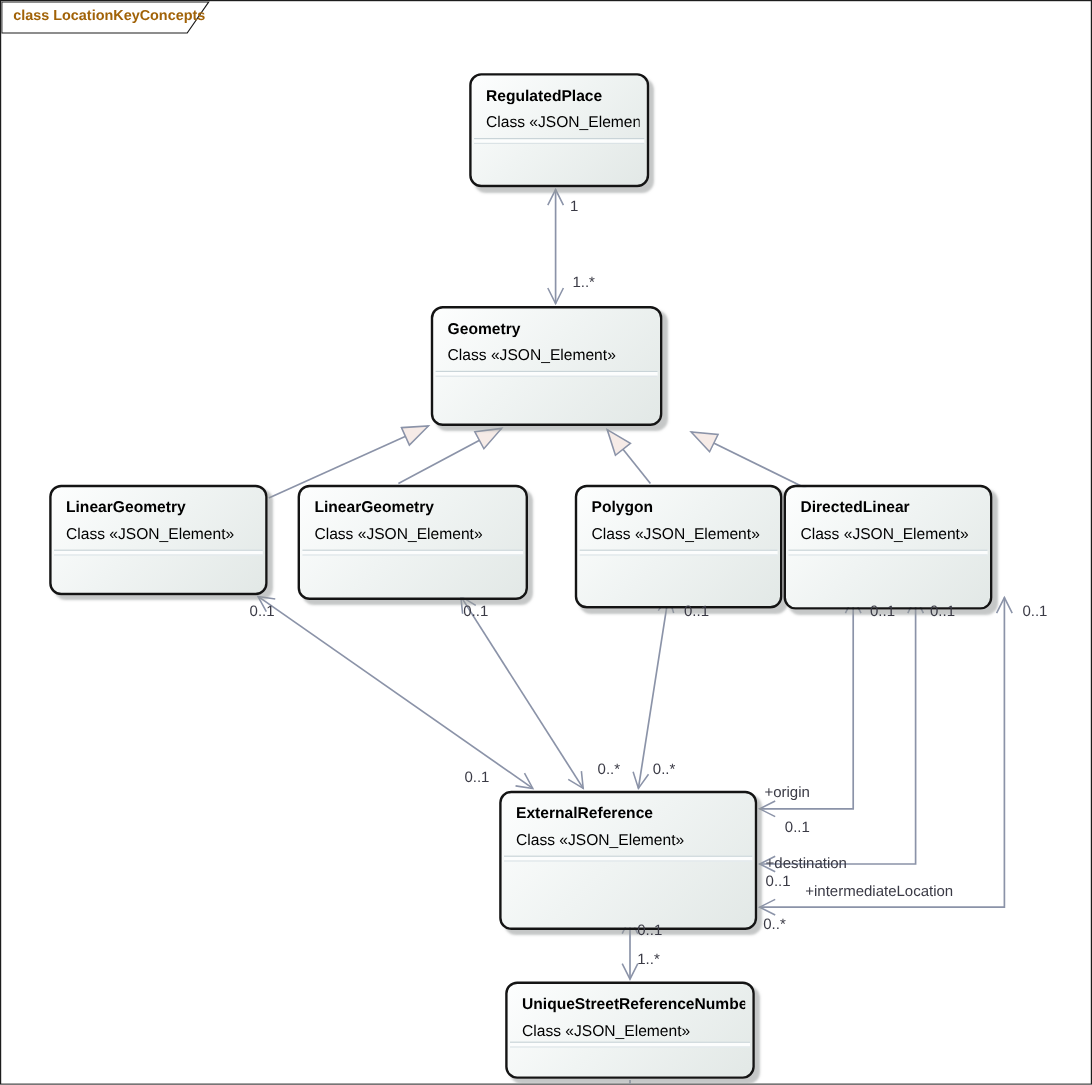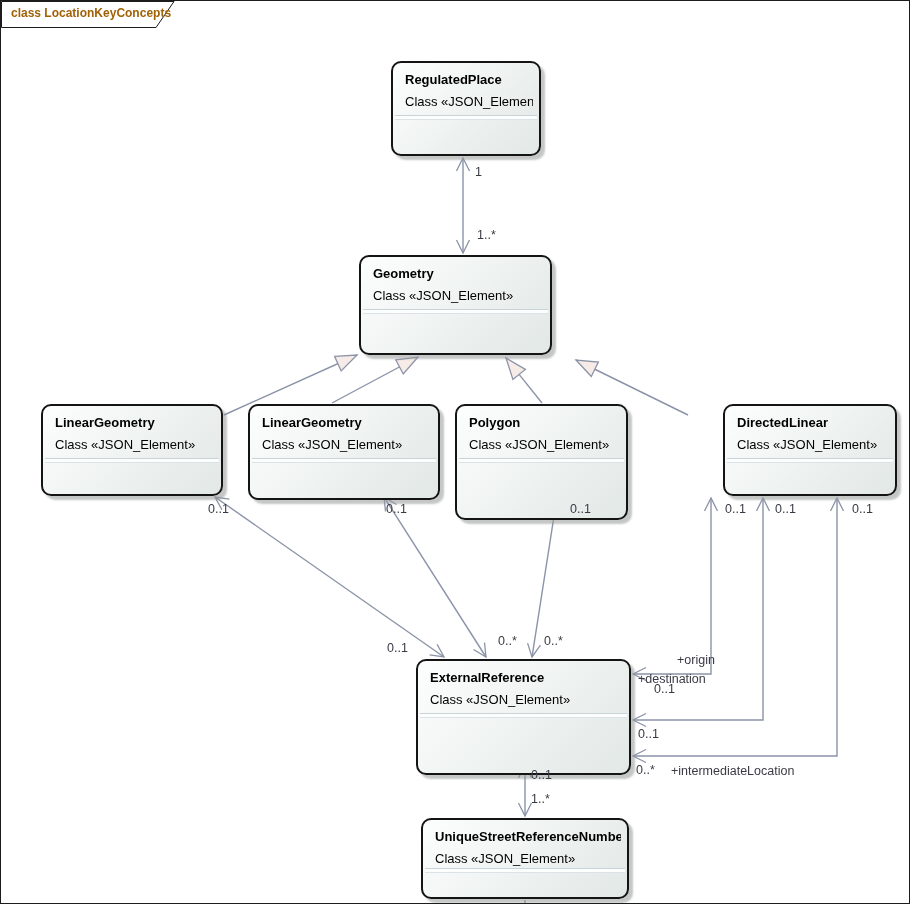--- a/index.html
+++ b/index.html
@@ -132,27 +132,27 @@
     <div class="cls-st">Class «JSON_Element»</div>
     <div class="sep"></div>
   </div>
 
   <div class="uml-class" style="left:247px;top:403px;width:192px;height:96px">
     <div class="cls-name">LinearGeometry</div>
     <div class="cls-st">Class «JSON_Element»</div>
     <div class="sep"></div>
   </div>
 
-  <div class="uml-class" style="left:454px;top:403px;width:173px;height:116px">
+  <div class="uml-class" style="left:478px;top:403px;width:173px;height:103px">
     <div class="cls-name">Polygon</div>
     <div class="cls-st">Class «JSON_Element»</div>
     <div class="sep"></div>
   </div>
 
-  <div class="uml-class" style="left:722px;top:403px;width:174px;height:92px">
+  <div class="uml-class" style="left:652px;top:403px;width:174px;height:104px">
     <div class="cls-name">DirectedLinear</div>
     <div class="cls-st">Class «JSON_Element»</div>
     <div class="sep"></div>
   </div>
 
   <div class="uml-class" style="left:415px;top:658px;width:215px;height:116px">
     <div class="cls-name">ExternalReference</div>
     <div class="cls-st">Class «JSON_Element»</div>
     <div class="sep"></div>
   </div>
@@ -169,27 +169,27 @@
   <span class="lbl" style="left:207px;top:502px">0..1</span>
   <span class="lbl" style="left:386px;top:641px">0..1</span>
 
   <span class="lbl" style="left:385px;top:502px">0..1</span>
   <span class="lbl" style="left:497px;top:634px">0..*</span>
 
   <span class="lbl" style="left:569px;top:502px">0..1</span>
   <span class="lbl" style="left:543px;top:634px">0..*</span>
 
   <span class="lbl" style="left:724px;top:502px">0..1</span>
-  <span class="lbl" style="left:676px;top:653px">+origin</span>
+  <span class="lbl" style="left:636px;top:653px">+origin</span>
   <span class="lbl" style="left:653px;top:682px">0..1</span>
 
   <span class="lbl" style="left:774px;top:502px">0..1</span>
-  <span class="lbl" style="left:637px;top:672px">+destination</span>
+  <span class="lbl" style="left:637px;top:712px">+destination</span>
   <span class="lbl" style="left:637px;top:727px">0..1</span>
 
   <span class="lbl" style="left:851px;top:502px">0..1</span>
   <span class="lbl" style="left:635px;top:763px">0..*</span>
-  <span class="lbl" style="left:670px;top:764px">+intermediateLocation</span>
+  <span class="lbl" style="left:670px;top:736px">+intermediateLocation</span>
 
   <span class="lbl" style="left:530px;top:768px">0..1</span>
   <span class="lbl" style="left:530px;top:792px">1..*</span>
 
 </div>
 
 </body></html>

